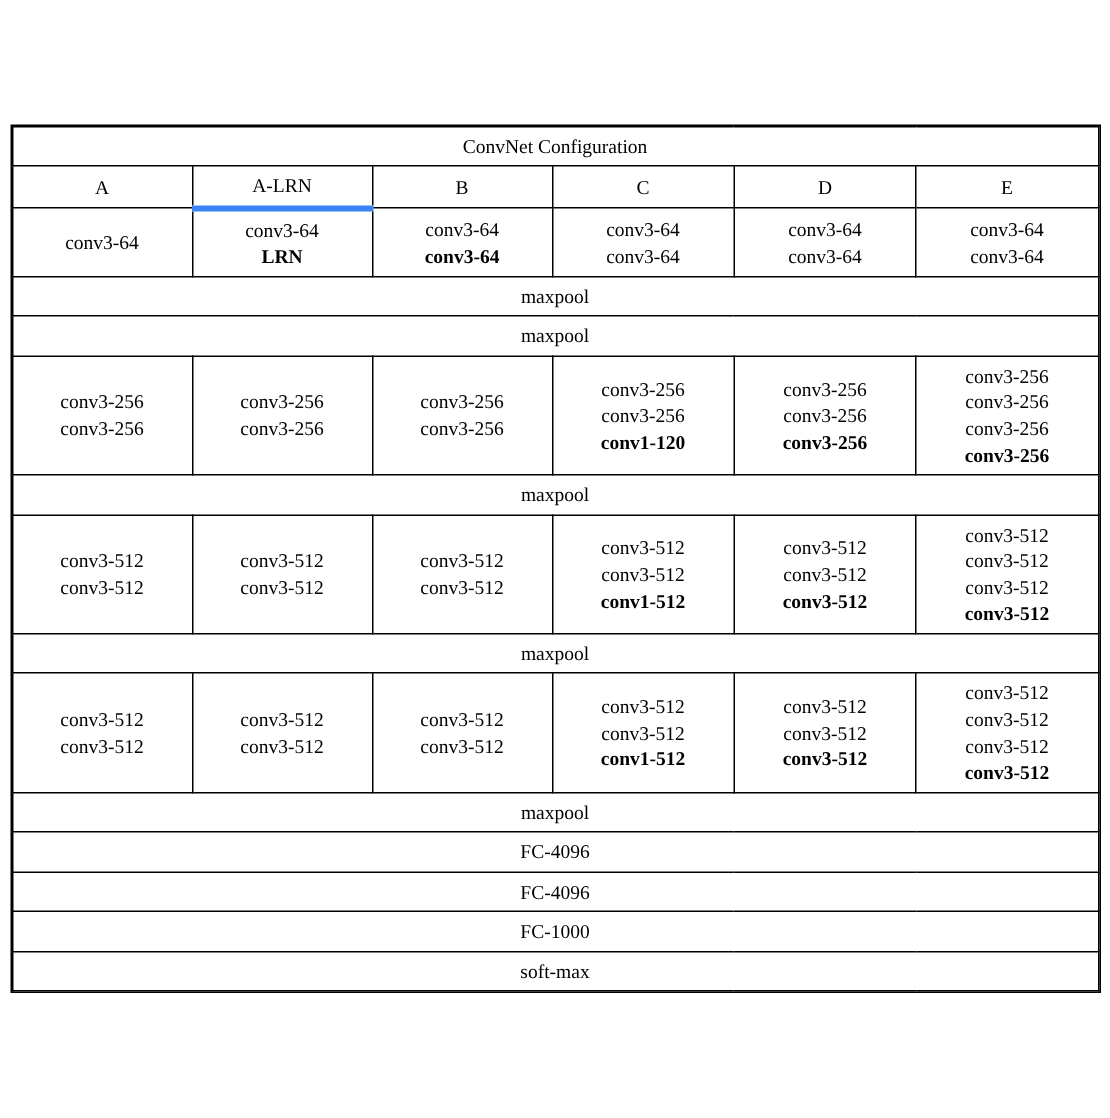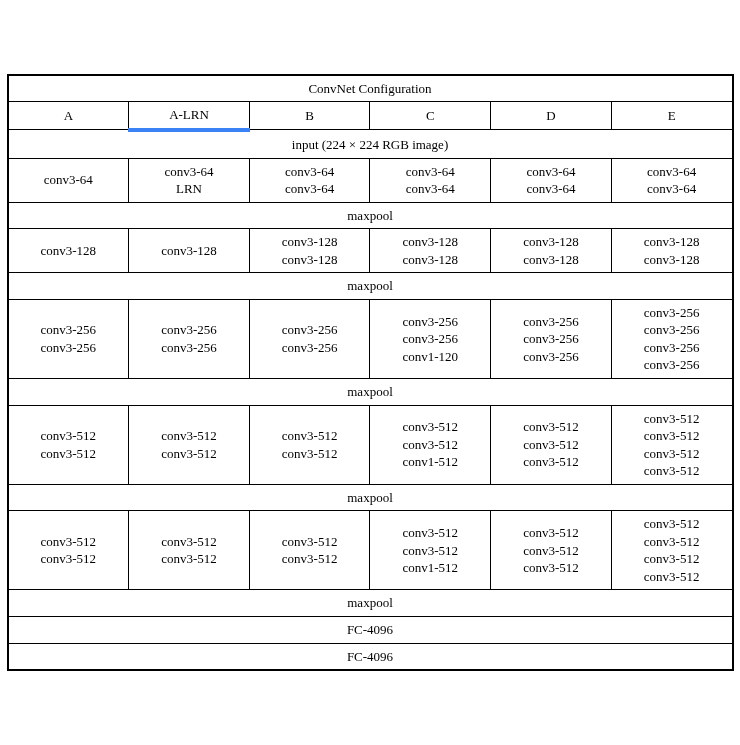--- a/index.html
+++ b/index.html
@@ -21,21 +21,21 @@
       width: 100%;
       border-collapse: collapse;
     }
     td, th {
       border: 1px solid #000;
       text-align: center;
       padding: 4px 6px;
       vertical-align: middle;
       line-height: 1.35;
     }
-    .bold { font-weight: normal; text-align: right; }
+    .bold { font-weight: bold; text-align: right; }
   </style>
 </head>
 <body>
 
 <div class="table-wrapper">
   <table>
 
     <tbody>
         <tr>
       <td colspan="6" style="font-weight:normal; border-bottom:1px solid #000;">ConvNet Configuration</td>
@@ -44,45 +44,34 @@
     <tr>
       <td style="border-bottom:1px solid #000;">A</td>
       <td style="border-bottom:4px solid #3b82f6;">A-LRN</td>
       <td style="border-bottom:1px solid #000;">B</td>
       <td style="border-bottom:1px solid #000;">C</td>
       <td style="border-bottom:1px solid #000;">D</td>
       <td style="border-bottom:1px solid #000;">E</td>
     </tr>
 
 
-    <tr>
-      <td colspan="6">input (224 × 224 RGB image)</td>
-    </tr>
 
     <tr>
       <td>conv3-64</td>
       <td>conv3-64<br><span class="bold">LRN</span></td>
       <td>conv3-64<br><span class="bold">conv3-64</span></td>
       <td>conv3-64<br>conv3-64</td>
       <td>conv3-64<br>conv3-64</td>
       <td>conv3-64<br>conv3-64</td>
     </tr>
 
     <tr>
       <td colspan="6">maxpool</td>
     </tr>
 
-    <tr>
-      <td>conv3-128</td>
-      <td>conv3-128</td>
-      <td>conv3-128<br><span class="bold">conv3-128</span></td>
-      <td>conv3-128<br>conv3-128</td>
-      <td>conv3-128<br>conv3-128</td>
-      <td>conv3-128<br>conv3-128</td>
-    </tr>
 
     <tr>
       <td colspan="6">maxpool</td>
     </tr>
 
     <tr>
       <td>conv3-256<br>conv3-256</td>
       <td>conv3-256<br>conv3-256</td>
       <td>conv3-256<br>conv3-256</td>
       <td>conv3-256<br>conv3-256<br><span class="bold">conv1-120</span></td>
@@ -119,15 +108,21 @@
     <tr>
       <td colspan="6">maxpool</td>
     </tr>
 
     <tr>
       <td colspan="6">FC-4096</td>
     </tr>
     <tr>
       <td colspan="6">FC-4096</td>
     </tr>
+    <tr>
+      <td colspan="6">FC-1000</td>
+    </tr>
+    <tr>
+      <td colspan="6">soft-max</td>
+    </tr>
   </tbody>
     </table>
 </div>
 
 </body></html>

